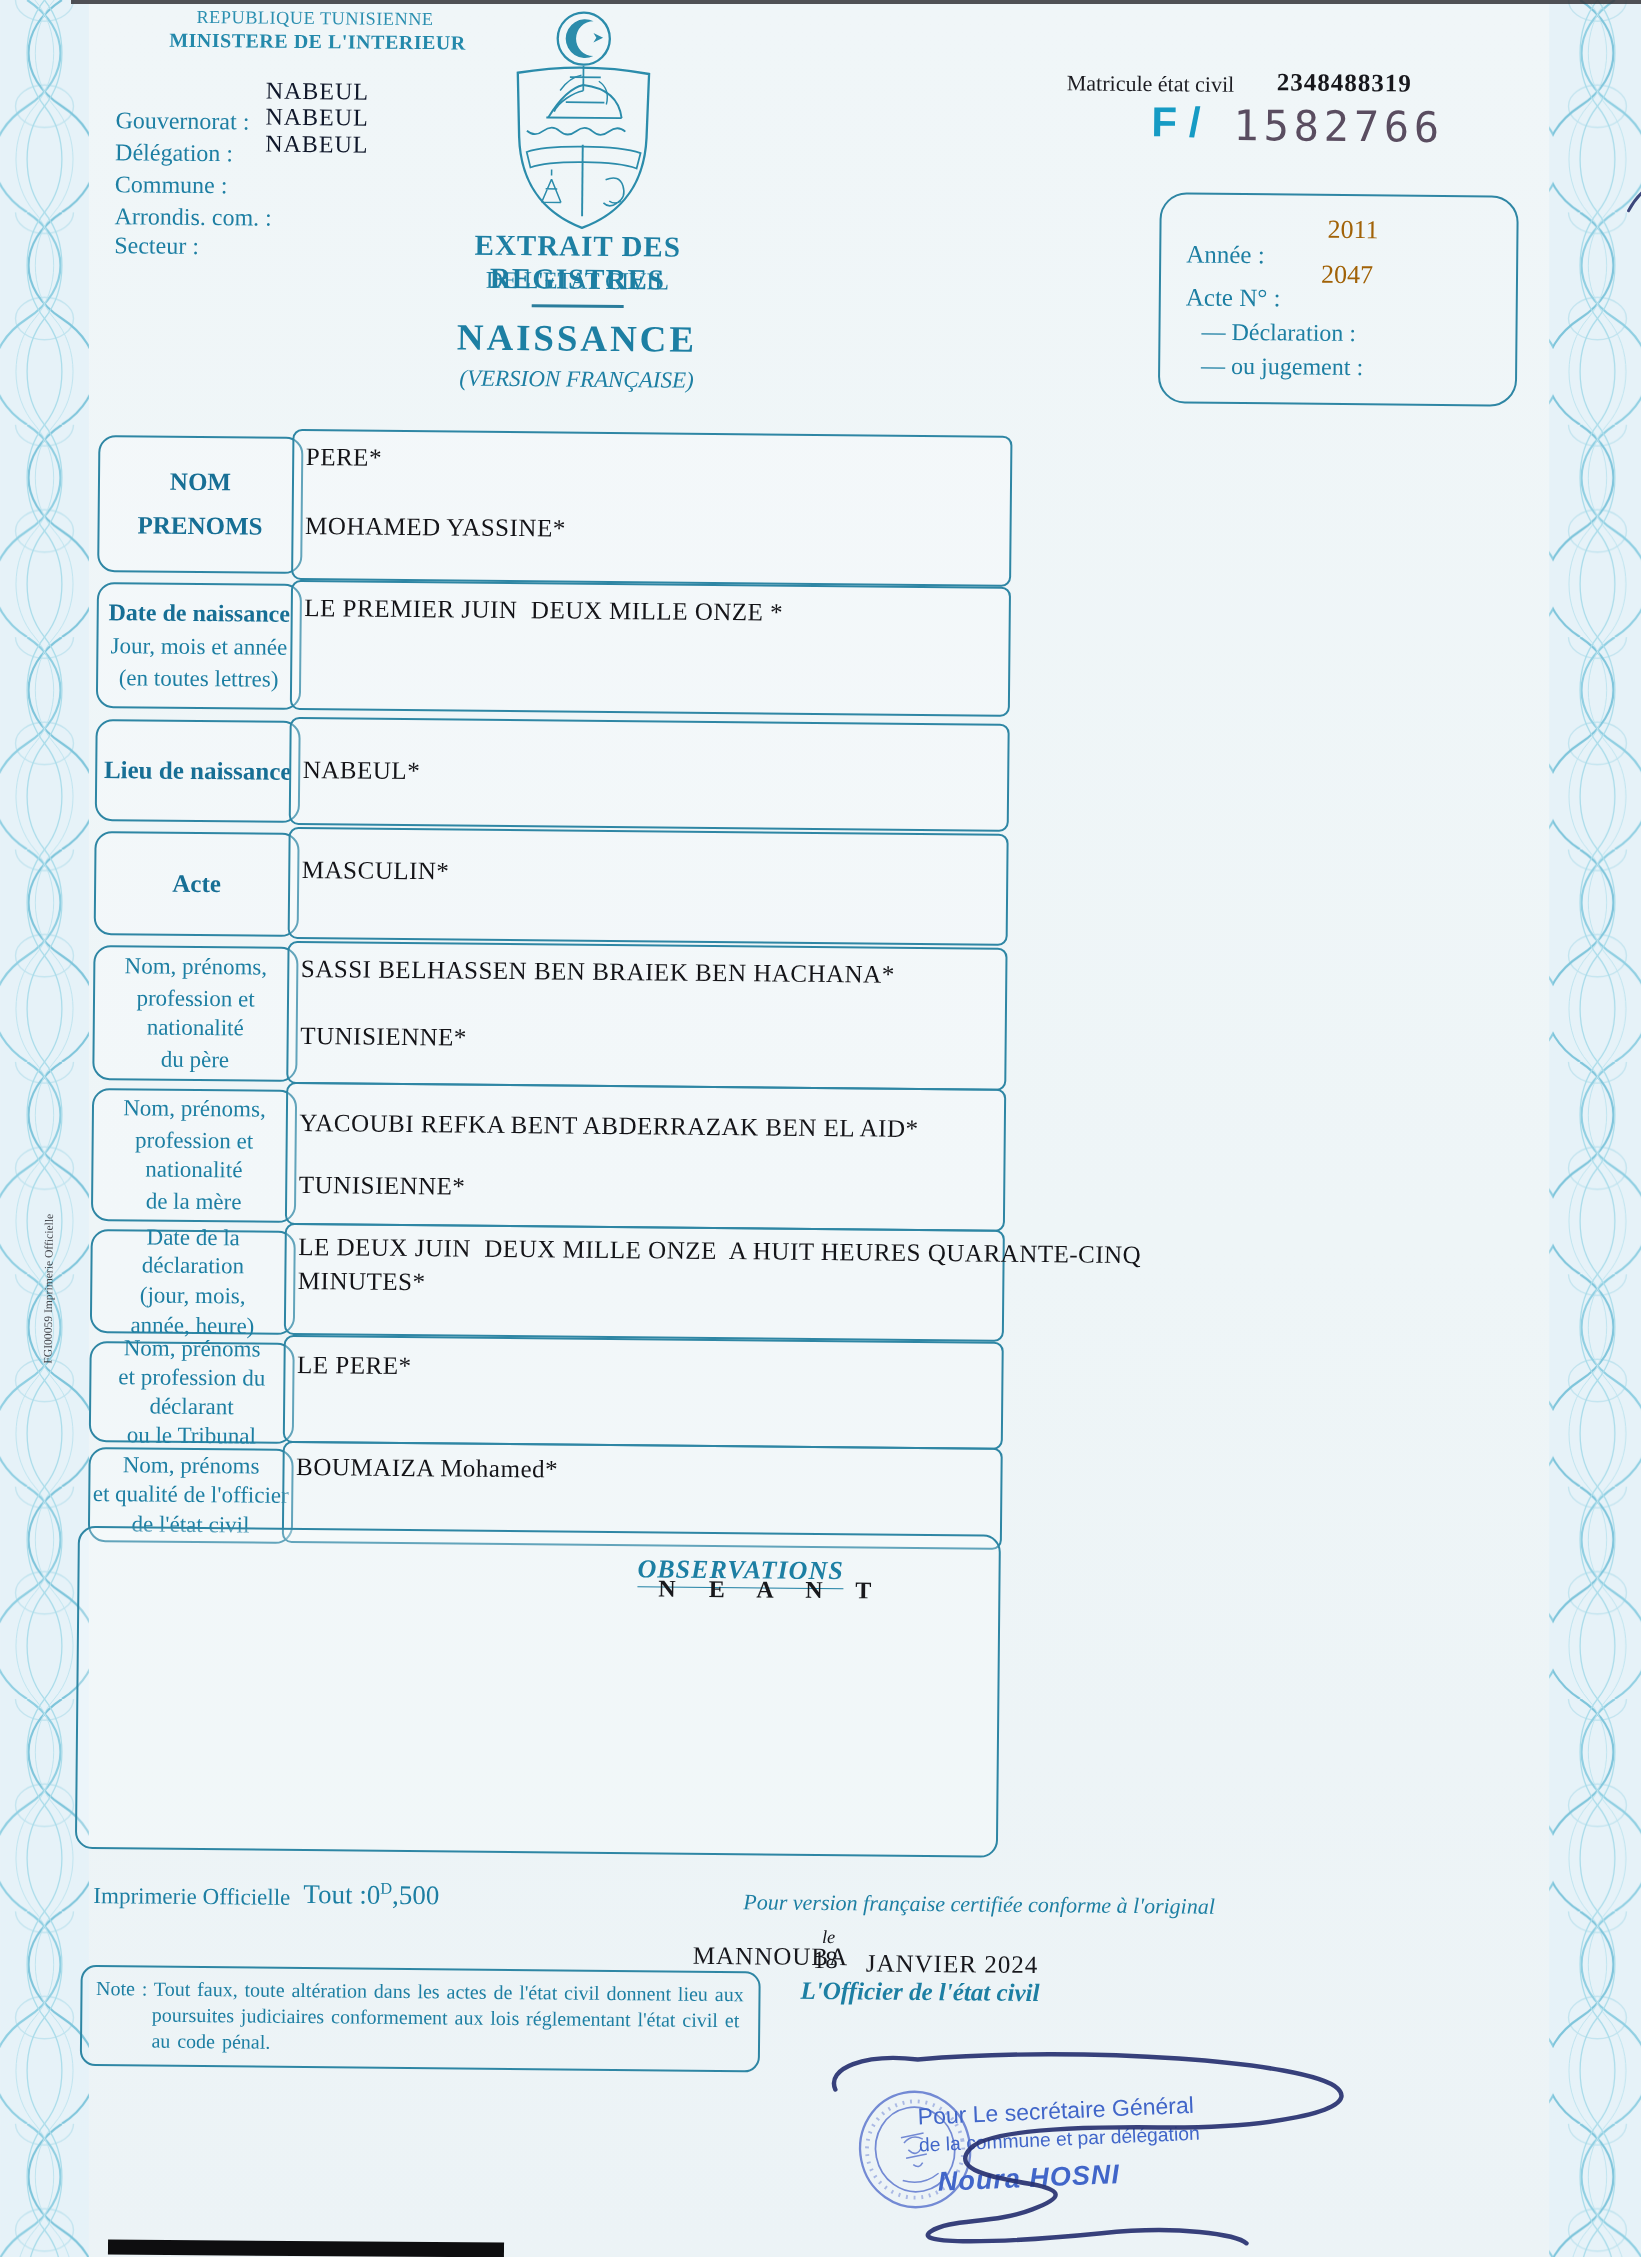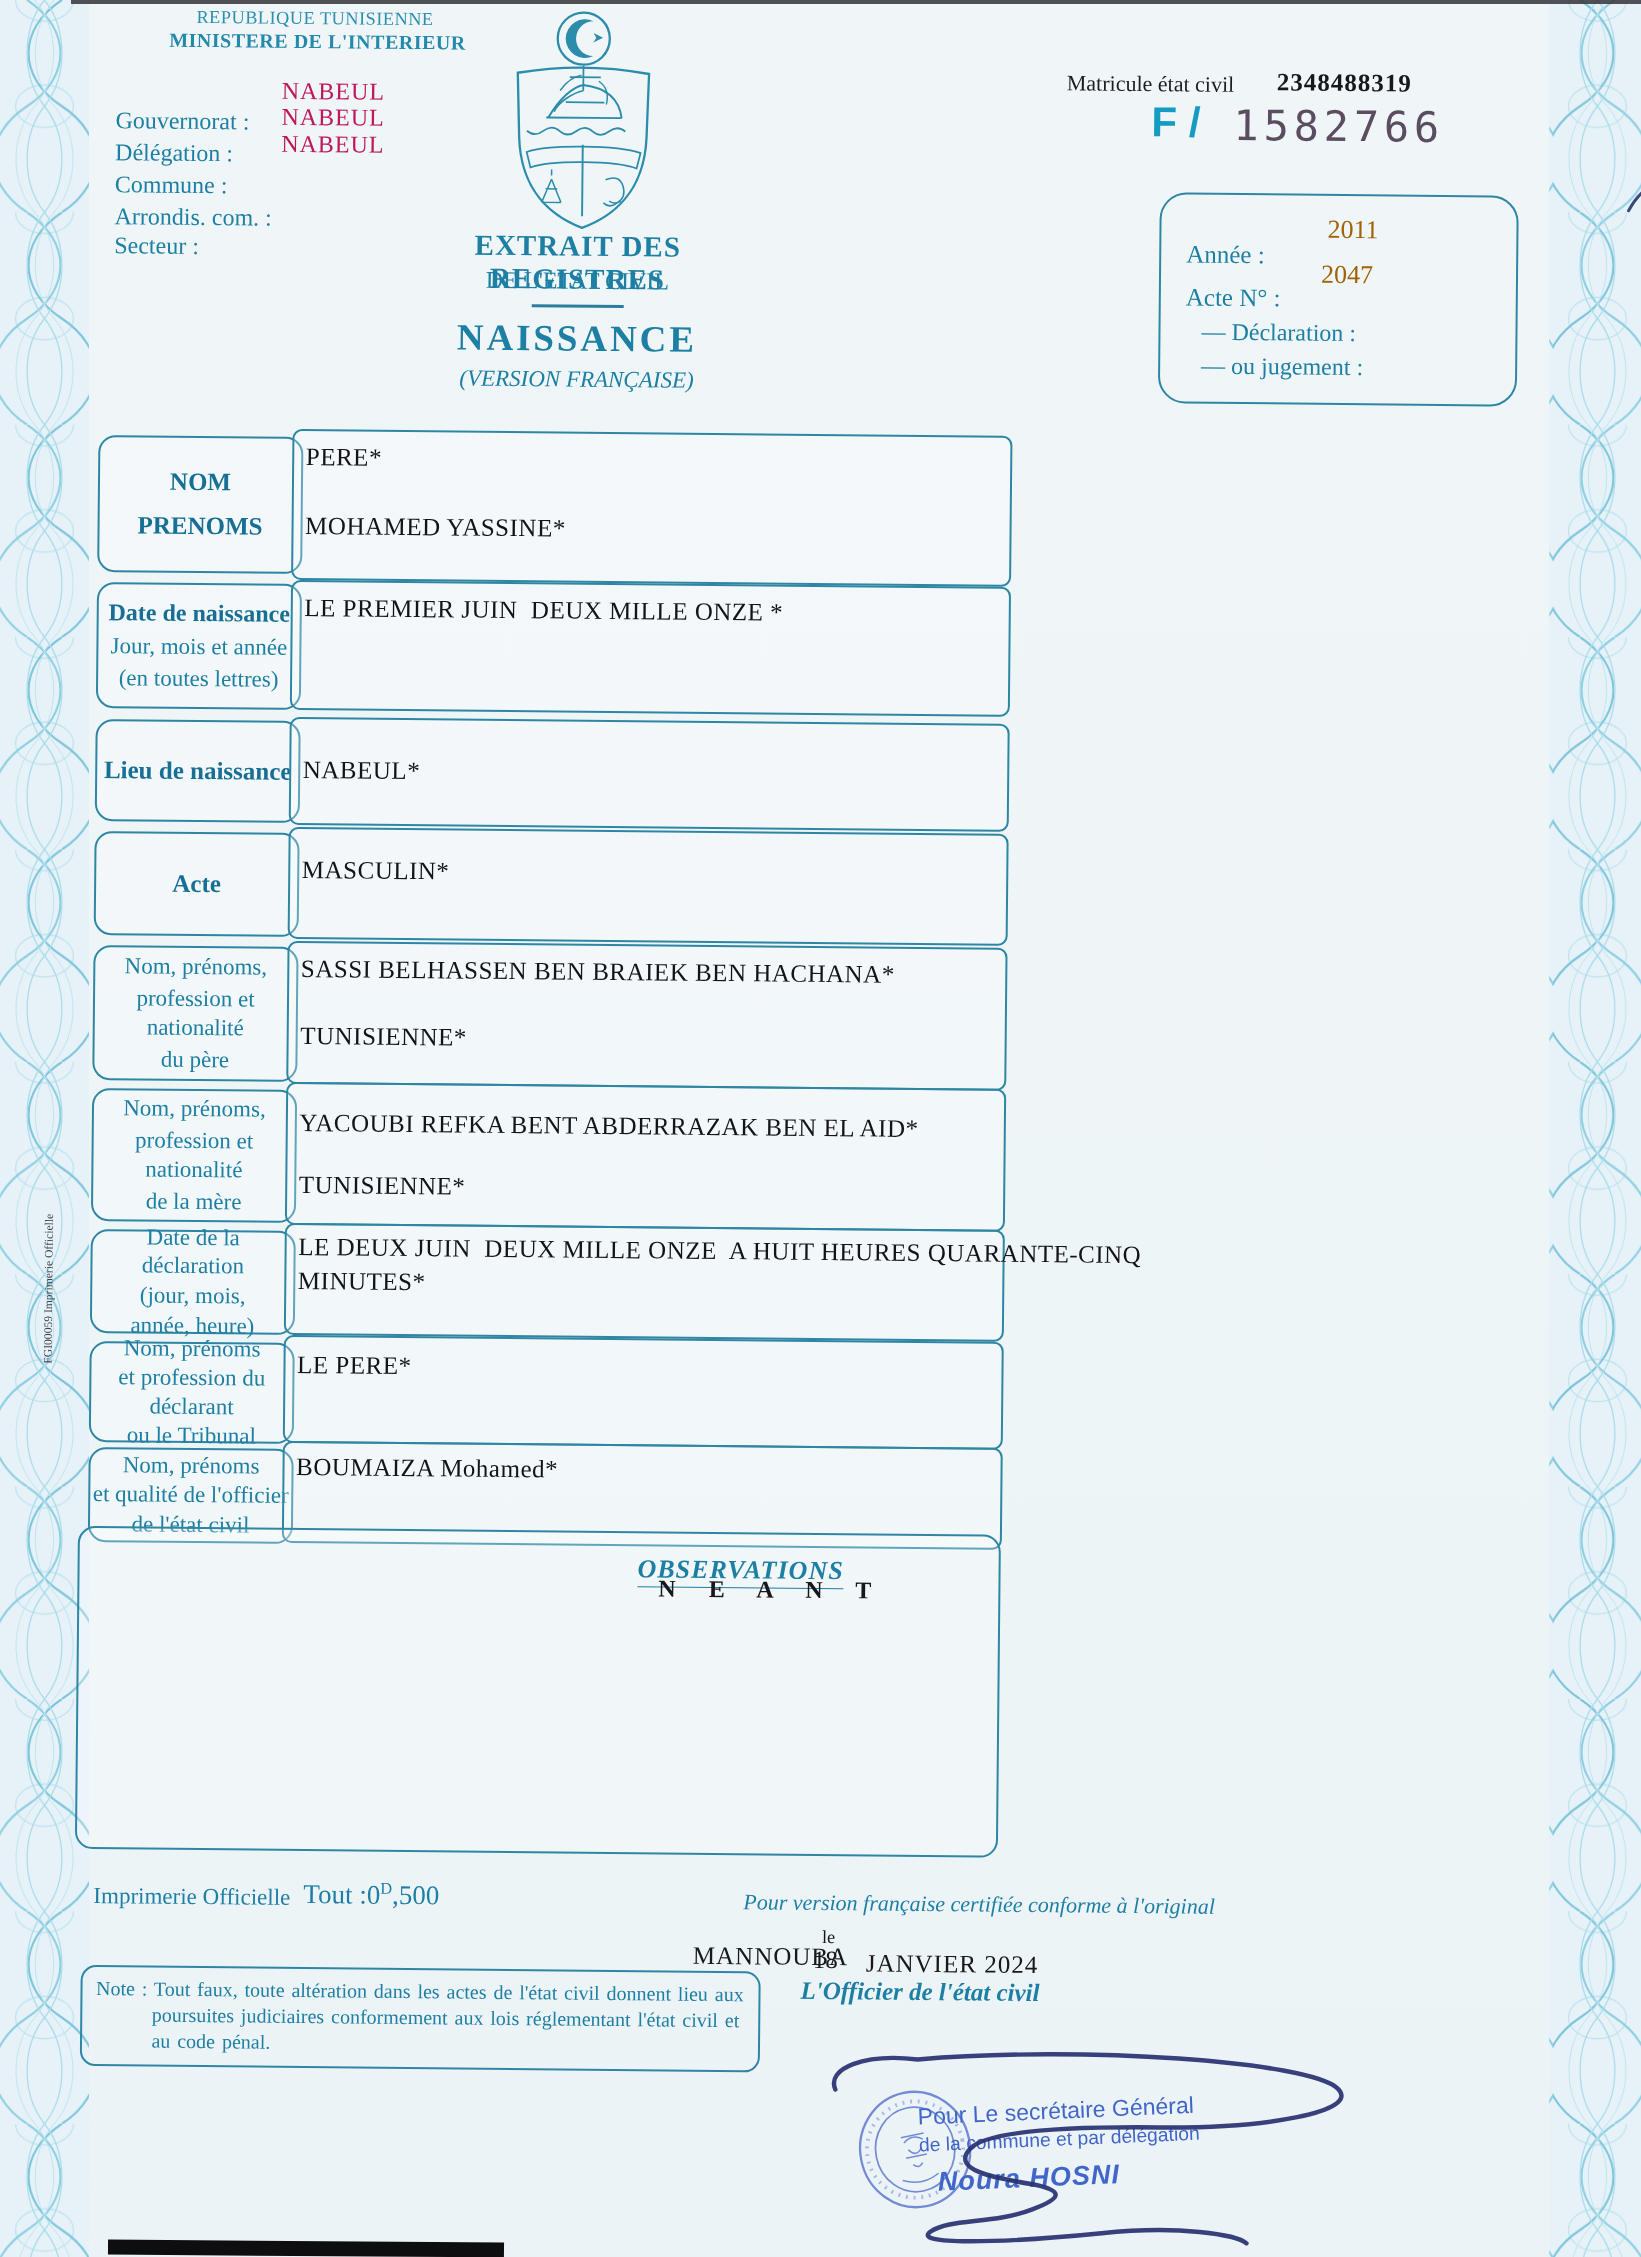--- a/index.html
+++ b/index.html
@@ -7,21 +7,21 @@
     width:1641px;height:2257px;position:relative;overflow:hidden;
     background:linear-gradient(180deg,#f0f6f8 0%,#eef5f7 55%,#ecf3f6 100%);
     font-family:"Liberation Serif", serif;color:#15151a;
   }
   .abs{position:absolute;}
   .content{position:absolute;inset:0;transform:rotate(0.55deg);transform-origin:821px 1110px;}
   
   .rep1{left:186px;top:12.6px;font-size:18.3px;letter-spacing:0.5px;color:#2b8fb0;font-family:"Liberation Serif",serif;}
   .rep2{left:159px;top:35px;font-size:20px;font-weight:bold;letter-spacing:0.5px;color:#2489ab;}
   .admin-label{left:106px;font-size:24px;color:#1d7fa3;}
-  .admin-value{left:272px;font-size:24px;color:#be185d;letter-spacing:1px;}
+  .admin-value{left:256px;font-size:24px;color:#0f172a;letter-spacing:1px;}
   
   .t1{left:381px;top:232px;width:377px;text-align:center;font-size:29px;font-weight:bold;letter-spacing:1px;color:#1d7fa3;}
   .t2{left:381px;top:270px;width:377px;text-align:center;font-size:24px;color:#1d7fa3;}
   .t-underline{left:524px;top:307px;width:92px;height:2.9px;background:#2a7d9c;}
   .t3{left:381px;top:319px;width:377px;text-align:center;font-size:37px;font-weight:bold;letter-spacing:2.9px;color:#1d7fa3;}
   .t4{left:381px;top:369px;width:377px;text-align:center;font-size:23px;font-style:italic;color:#1d7fa3;}
   
   .matricule-label{left:1057px;top:68px;font-size:22px;color:#1c1c22;}
   .matricule-value{left:1267px;top:64px;font-size:25px;font-weight:bold;color:#17171c;letter-spacing:1px;}
   .serial-f{left:1142px;top:95px;font-size:42px;font-weight:bold;color:#169bc4;font-family:"Liberation Sans",sans-serif;}
@@ -40,21 +40,21 @@
   .obsbox{left:82px;top:1533px;width:919px;height:319px;border:2.9px solid #2e86a4;border-radius:17.4px;background:rgba(255,255,255,.25);}
   .obs-title{position:absolute;left:558px;top:21px;font-size:26px;font-weight:bold;font-style:italic;color:#1d7fa3;border-bottom:1.9px solid #1d7fa3;padding-bottom:1.9px;letter-spacing:1px;}
   .obs-neant{position:absolute;left:579px;top:42px;font-size:24px;font-weight:bold;color:#18181c;letter-spacing:13.5px;white-space:pre;}
   
   .side-code{left:44px;top:1110px;height:261px;writing-mode:vertical-rl;transform:rotate(180deg);font-size:11.6px;color:#26262b;opacity:.85;font-family:"Liberation Serif",serif;}
   .printer{left:101px;top:1890px;font-size:23px;color:#1d7fa3;}
   .price{left:311px;top:1883px;font-size:27px;color:#1d7fa3;}
   .price sup{font-size:16.4px;}
   .certify{left:751px;top:1890px;font-size:22px;font-style:italic;color:#1d7fa3;}
   .place{left:701px;top:1943px;font-size:25px;color:#17171c;letter-spacing:1px;}
-  .le{left:830px;top:1927px;font-size:18.3px;color:#17171c;}
+  .le{left:830px;top:1927px;font-size:18.3px;color:#17171c;font-style:italic;}
   .dday{left:821px;top:1946px;font-size:25px;color:#17171c;}
   .drest{left:874px;top:1949px;font-size:25px;color:#17171c;letter-spacing:1px;}
   .officer{left:809px;top:1977px;font-size:25px;font-weight:bold;font-style:italic;color:#1d7fa3;}
   .notebox{left:89px;top:1972px;width:649px;border:2.9px solid #2e86a4;border-radius:15.4px;padding:7.7px 13.5px 9.7px 13.5px;}
   .notetext{font-size:20px;color:#1d7fa3;line-height:1.32;padding-left:56px;text-indent:-56px;word-spacing:1.9px;}
   .stampblock{left:929px;top:2093px;width:367px;transform:rotate(-3deg);color:#4166c9;font-family:"Liberation Sans",sans-serif;}
   .stampblock .s1{font-size:23px;}
   .stampblock .s2{font-size:19.3px;margin-top:3.9px;}
   .stampblock .s3{font-size:27px;font-weight:bold;margin-top:11.6px;margin-left:17.4px;letter-spacing:1px;font-style:italic;}
   

